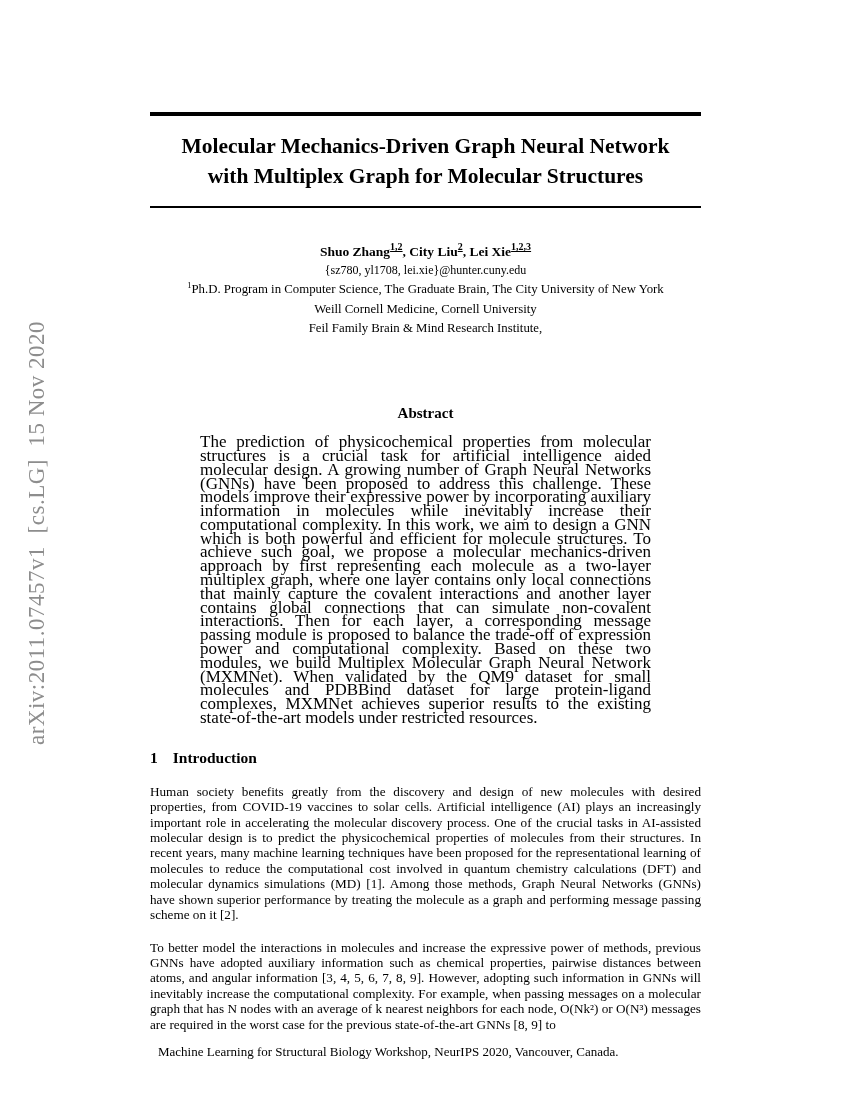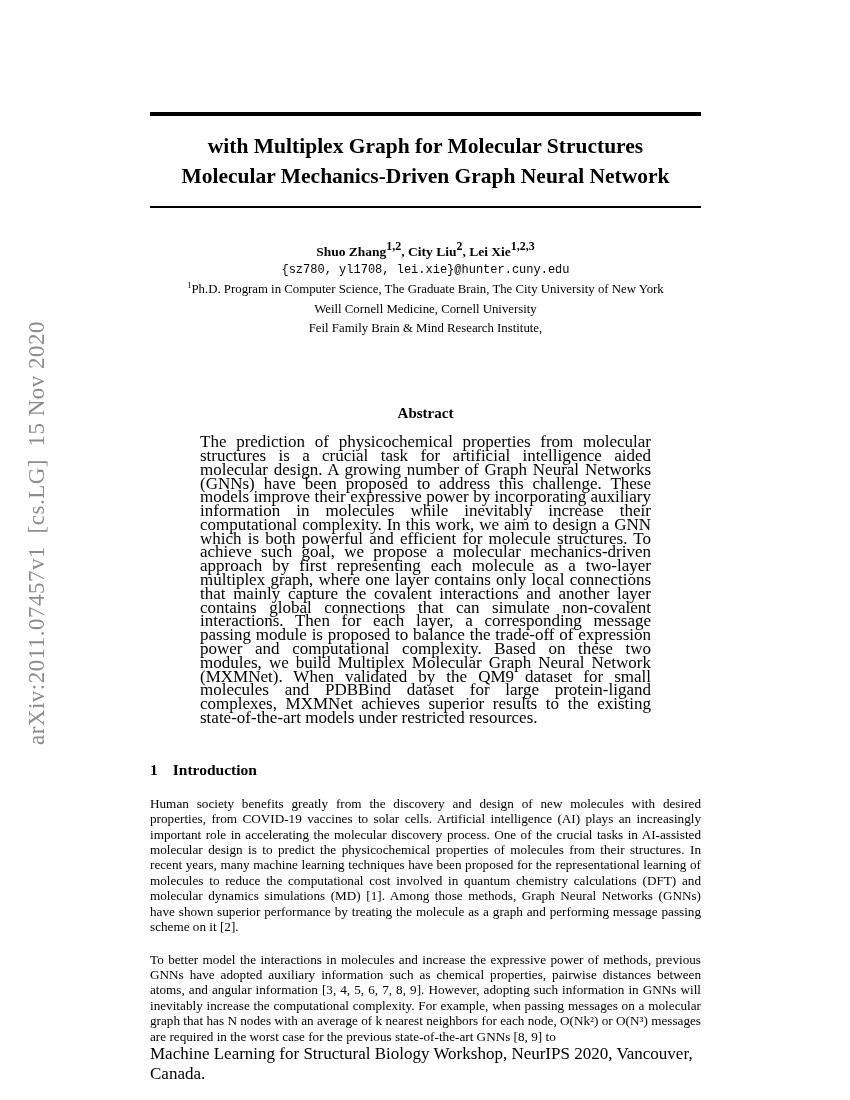--- a/index.html
+++ b/index.html
@@ -36,78 +36,78 @@
     margin-top: 16px;
     text-align: center;
     font-weight: bold;
     font-size: 21.5px;
     line-height: 1.38;
   }
   .title-line { display: block; }
 
   .authors-block { margin-top: 30px; text-align: center; }
   .author-line { font-size: 13.5px; font-weight: bold; line-height: 17px; }
-  .author-line sup { font-weight: bold; font-size: 12px; }
+  .author-line sup { font-weight: bold; font-size: 10px; text-decoration: underline; }
   .email-line {
     margin-top: 3px;
-    font-family: Liberation Mono, monospace;
+    font-family: Liberation Serif, serif;
     font-size: 12px;
     line-height: 15px;
   }
   .affil-line { font-size: 12.8px; line-height: 15.5px; }
   .affil-line sup { font-size: 8.5px; }
 
   .abstract-heading {
     margin-top: 68px;
     text-align: center;
     font-weight: bold;
     font-size: 15px;
   }
   .abstract-body {
     margin: 13px 50px 0 50px;
     font-size: 17px;
     line-height: 13.8px;
     text-align: justify;
   }
 
   .section-heading {
-    margin-top: 36px;
+    margin-top: 24px;
     font-weight: bold;
     font-size: 15.5px;
   }
   .section-heading .sec-title { margin-left: 15px; }
 
   .para {
     margin-top: 17px;
     font-size: 13.2px;
     line-height: 15.4px;
     text-align: justify;
   }
 
   .footer {
     position: absolute;
-    left: 150px; top: 1044px;
+    left: 158px; top: 1044px;
     width: 551px;
-    font-size: 17px;
+    font-size: 13px;
   }
 </style>
 </head>
 <body>
 
 <div class="page">
 
   <div class="watermark">arXiv:2011.07457v1  [cs.LG]  15 Nov 2020</div>
 
   <div class="content">
 
     <div class="rule-thick"></div>
 
     <div class="title">
+      <span class="title-line">Molecular Mechanics-Driven Graph Neural Network</span>
       <span class="title-line">with Multiplex Graph for Molecular Structures</span>
-      <span class="title-line">Molecular Mechanics-Driven Graph Neural Network</span>
     </div>
 
     <div class="rule-thin"></div>
 
     <div class="authors-block">
       <div class="author-line"><span>Shuo Zhang</span><sup>1,2</sup><span>, </span><span>City Liu</span><sup>2</sup><span>, </span><span>Lei Xie</span><sup>1,2,3</sup></div>
       <div class="email-line">{sz780, yl1708, lei.xie}@hunter.cuny.edu</div>
       <div class="affil-line"><sup>1</sup><span>Ph.D. Program in Computer Science, The Graduate Brain, The City University of New York</span></div>
       <div class="affil-line"><sup></sup><span>Weill Cornell Medicine, Cornell University</span></div>
       <div class="affil-line"><sup></sup><span>Feil Family Brain &amp; Mind Research Institute,</span></div>

